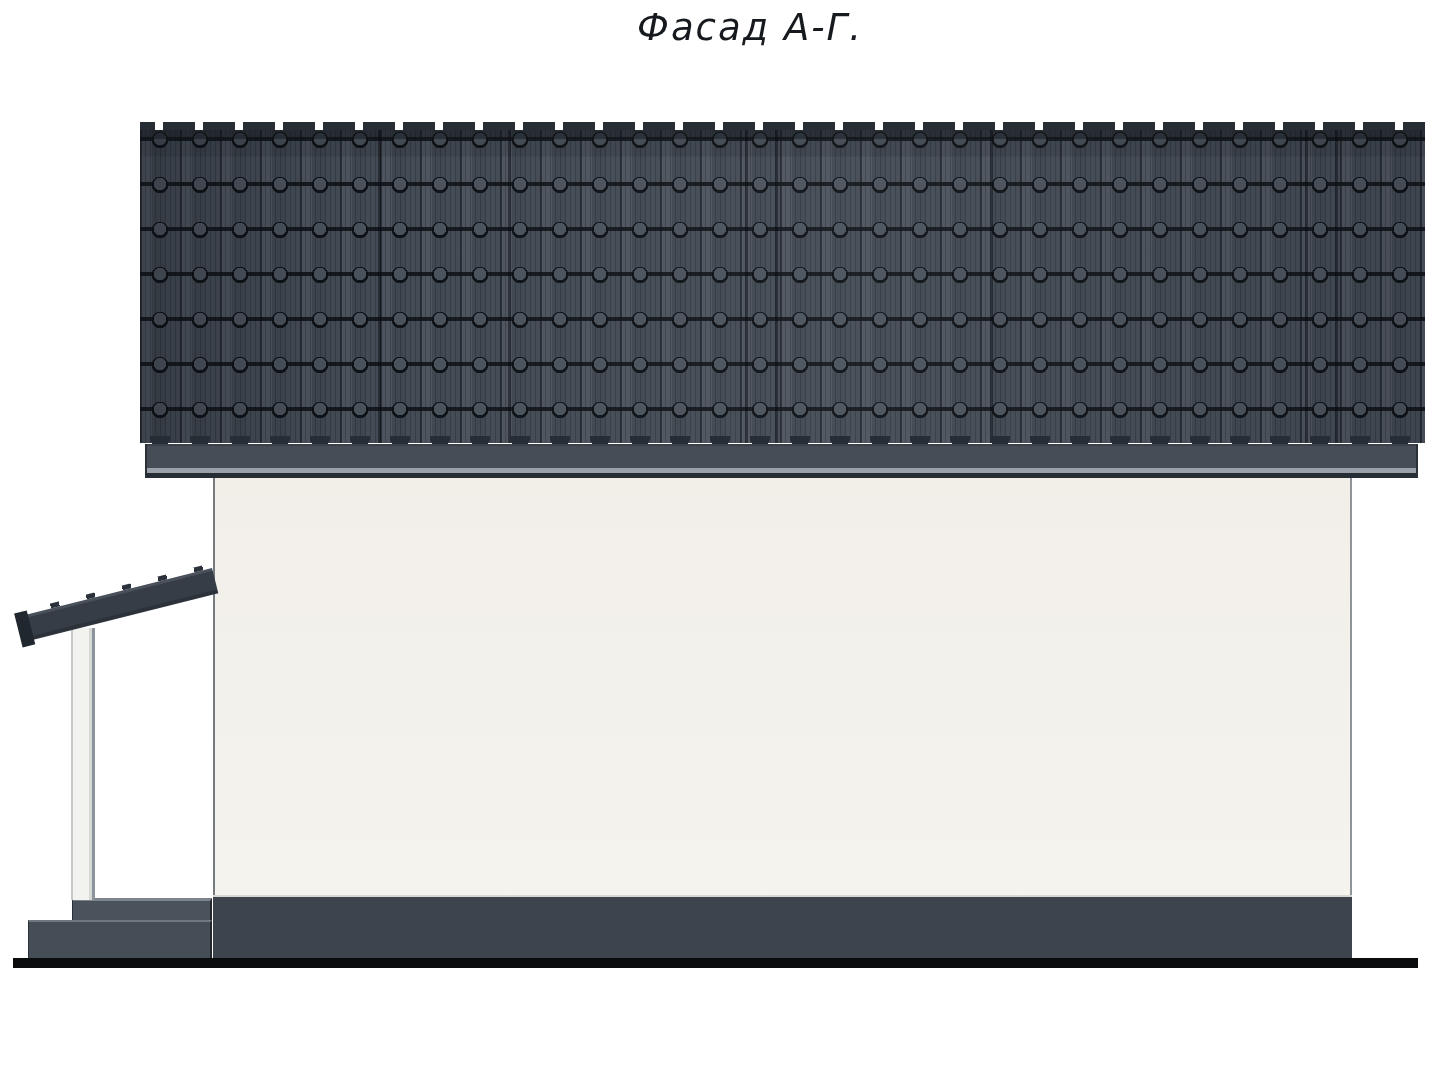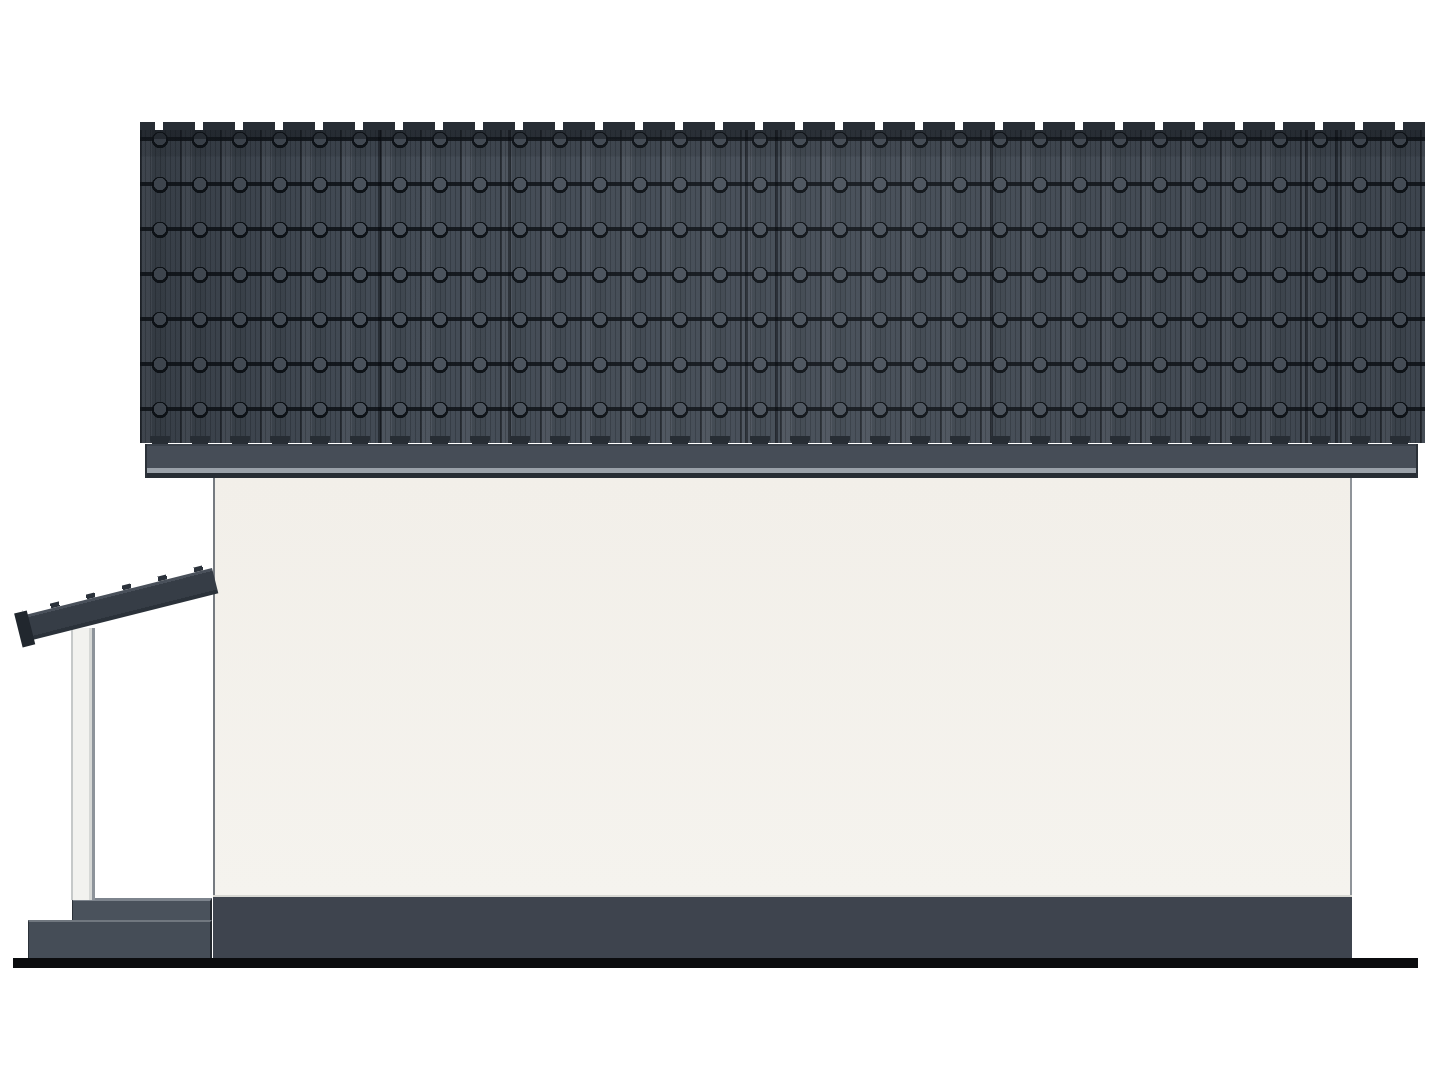--- a/index.html
+++ b/index.html
@@ -95,20 +95,21 @@
   .beam-cap {
     position:absolute; left:-3px; top:-4px; width:13px; height:35px;
     background:#21272e;
   }
 </style>
 </head>
 <body>
 
 <div class="canvas">
 
+  <div class="title">Фасад А-Г.</div>
 
   <div class="roof-ridge"></div>
   <div class="roof-tiles"></div>
   <div class="roof-seam" style="left:378px;"></div>
   <div class="roof-seam" style="left:508px;"></div>
   <div class="roof-seam" style="left:745px;"></div>
   <div class="roof-seam" style="left:775px;"></div>
   <div class="roof-seam" style="left:990px;"></div>
   <div class="roof-seam" style="left:1305px;"></div>
   <div class="roof-seam" style="left:1335px;"></div>

